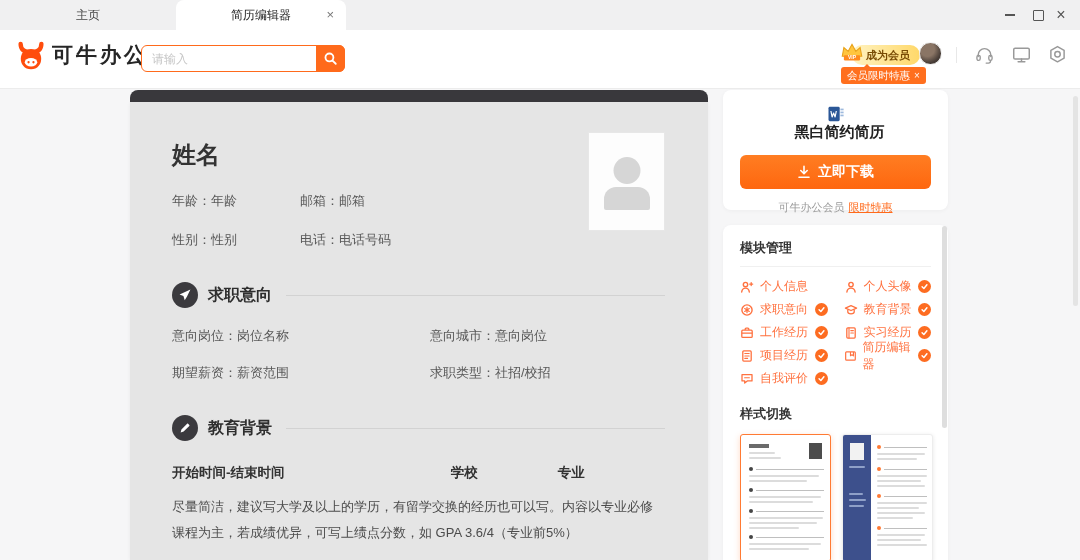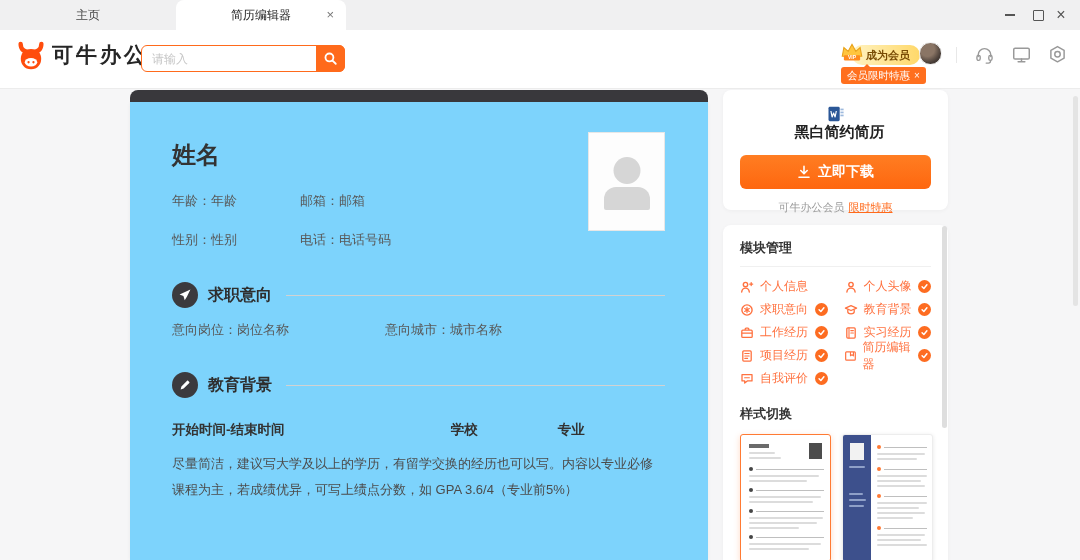--- a/index.html
+++ b/index.html
@@ -35,35 +35,35 @@
   .hdr-divider { position:absolute; left:956px; top:17px; width:1px; height:16px; background:#e8e8e8; }
   .hdr-ic { position:absolute; top:14px; width:21px; height:21px; cursor:pointer; }
   .ic-headset { left:974px; } .ic-monitor { left:1011px; } .ic-gear { left:1047px; }
 
   
   .main { position:absolute; left:0; top:90px; width:1080px; height:470px; background:#f6f6f7; }
 
   
   .resume-card { position:absolute; left:130px; top:0; width:578px; height:470px; }
   .resume-top { height:12px; background:#39383c; border-radius:8px 8px 0 0; }
-  .resume-body { background:#7dd3fc; height:458px; padding:0 43px 0 42px; position:relative; box-shadow:0 1px 4px rgba(0,0,0,.05); }
+  .resume-body { background:#e5e5e5; height:458px; padding:0 43px 0 42px; position:relative; box-shadow:0 1px 4px rgba(0,0,0,.05); }
   .r-name { padding-top:37px; font-size:24px; font-weight:600; color:#333; }
   .r-info-row { display:flex; margin-top:21px; font-size:13px; color:#585858; }
   .r-info-row .pair { width:128px; }
   .r-info-row .pair2 { flex:1; }
   .r-photo { position:absolute; right:43px; top:30px; width:77px; height:99px; border:1px solid #e7e7e7; background:#fdfdfd; }
   .sil-head { position:absolute; left:50%; top:24px; transform:translateX(-50%); width:27px; height:27px; border-radius:50%; background:#d6d6d6; }
   .sil-body { position:absolute; left:50%; top:54px; transform:translateX(-50%); width:46px; height:23px; border-radius:12px 12px 2px 2px; background:#d6d6d6; }
 
   .sec-head { display:flex; align-items:center; margin-top:33px; }
   .sec-ic { width:26px; height:26px; border-radius:50%; background:#3b3a3e; display:flex; align-items:center; justify-content:center; flex:none; }
   .sec-title { margin-left:10px; font-size:16px; font-weight:700; color:#2e2e2e; white-space:nowrap; }
   .sec-line { flex:1; height:1px; background:#d2d2d2; margin-left:14px; }
 
-  .fields-row { display:flex; margin-top:13px; font-size:13px; color:#585858; }
+  .fields-row { display:flex; margin-top:19px; font-size:13px; color:#585858;gap:45px; }
   .fields-row .pair { width:213px; }
   .cols-row { display:flex; margin-top:23px; font-size:13.5px; font-weight:700; color:#333; }
   .cols-row .c1 { width:38%; text-align:left; }
   .cols-row .c2 { width:24%; text-align:right; }
   .cols-row .c3 { width:38%; text-align:center; }
   .edu-hint { margin-top:12px; font-size:13px; line-height:26px; color:#4c4c4c; }
 
   
   .dl-card { position:absolute; left:723px; top:0; width:225px; height:120px; background:#fff; border-radius:8px; padding:15px 17px; box-shadow:0 1px 4px rgba(0,0,0,.04); }
   .dl-title { display:flex; align-items:center;flex-direction:column; }
@@ -190,21 +190,25 @@
         <span class="sec-ic">
           <svg width="14" height="14" viewBox="0 0 16 16">
               <path d="M14.2 1.8L1.8 7.4l4.4 1.6L7.7 14l2.6-4.4 3.9-7.8z" fill="#fff"></path>
             </svg>
         </span>
         <span class="sec-title">求职意向</span>
         <span class="sec-line"></span>
       </div>
       <div class="fields-row">
         <span class="pair"><span>意向岗位：</span><span>岗位名称</span></span>
-        <span><span>意向城市：</span><span>城市名称</span></span>
+        <span><span>意向城市：</span><span>意向岗位</span></span>
+      </div>
+      <div class="fields-row">
+        <span class="pair"><span>期望薪资：</span><span>薪资范围</span></span>
+        <span><span>求职类型：</span><span>社招/校招</span></span>
       </div>
 
       <div class="sec-head">
         <span class="sec-ic">
           <svg width="14" height="14" viewBox="0 0 16 16">
               <path d="M3 13l.9-3.4 6.5-6.5c.3-.3.8-.3 1.1 0l1.4 1.4c.3.3.3.8 0 1.1l-6.5 6.5L3 13z" fill="#fff"></path>
             </svg>
         </span>
         <span class="sec-title">教育背景</span>
         <span class="sec-line"></span>

